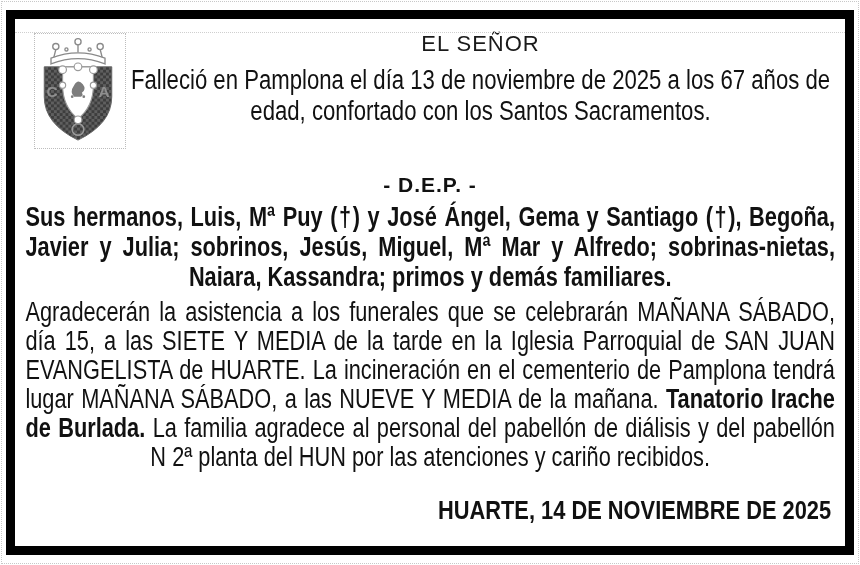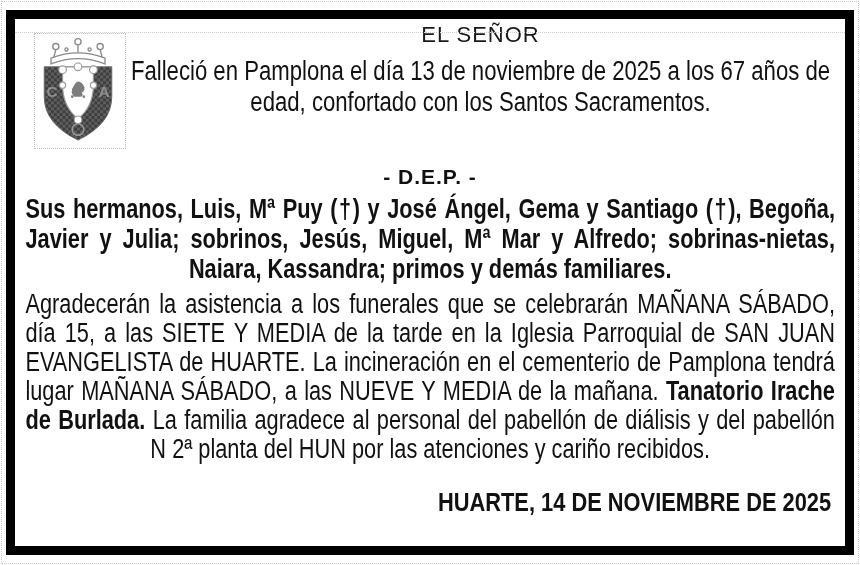--- a/index.html
+++ b/index.html
@@ -18,33 +18,33 @@
   .guide {
     position:absolute; left:0; right:0; top:13px; border-top:1px dotted #cfcfcf; pointer-events:none;
   }
   .header { display:flex; align-items:flex-start; }
   .crest-box {
     flex:none; width:88px; height:112px; margin:14px 0 0 9px;
     border:1px dotted #bdbdbd; padding:1px; background:#ffffff;
   }
   .header-text { flex:1; text-align:center; min-width:0; }
   .honorific {
-    display:inline-block; margin-top:3px; font-size:22px; letter-spacing:1px; color:#1a1a1a;
+    display:inline-block; margin-top:12px; font-size:22px; letter-spacing:1px; color:#1a1a1a;
   }
   .name-wrap { white-space:nowrap; }
   .name {
     display:inline-block; font-size:64px; font-weight:700; letter-spacing:-1px;
     line-height:1.02; transform:scaleX(0.82); transform-origin:center;
   }
   .death {
     margin:8px 0 0; font-size:27px; line-height:31px; text-align:center;
     width:122%; margin-left:-11%; transform:scaleX(0.82); transform-origin:center;
   }
   .dep {
-    text-align:center; font-weight:700; font-size:21px; margin-top:16px; letter-spacing:1px;
+    text-align:center; font-weight:700; font-size:21px; margin-top:24px; letter-spacing:1px;
   }
   .squeeze2 {
     width:124%; margin-left:-12%; transform:scaleX(0.806); transform-origin:center;
     text-align:justify; text-align-last:center; hyphens:none;
   }
   .family {
     margin-top:5px; margin-bottom:0; font-weight:700; font-size:27px; line-height:30px;
   }
   .funeral {
     margin-top:6px; margin-bottom:0; font-size:27px; line-height:29px; font-weight:400;

